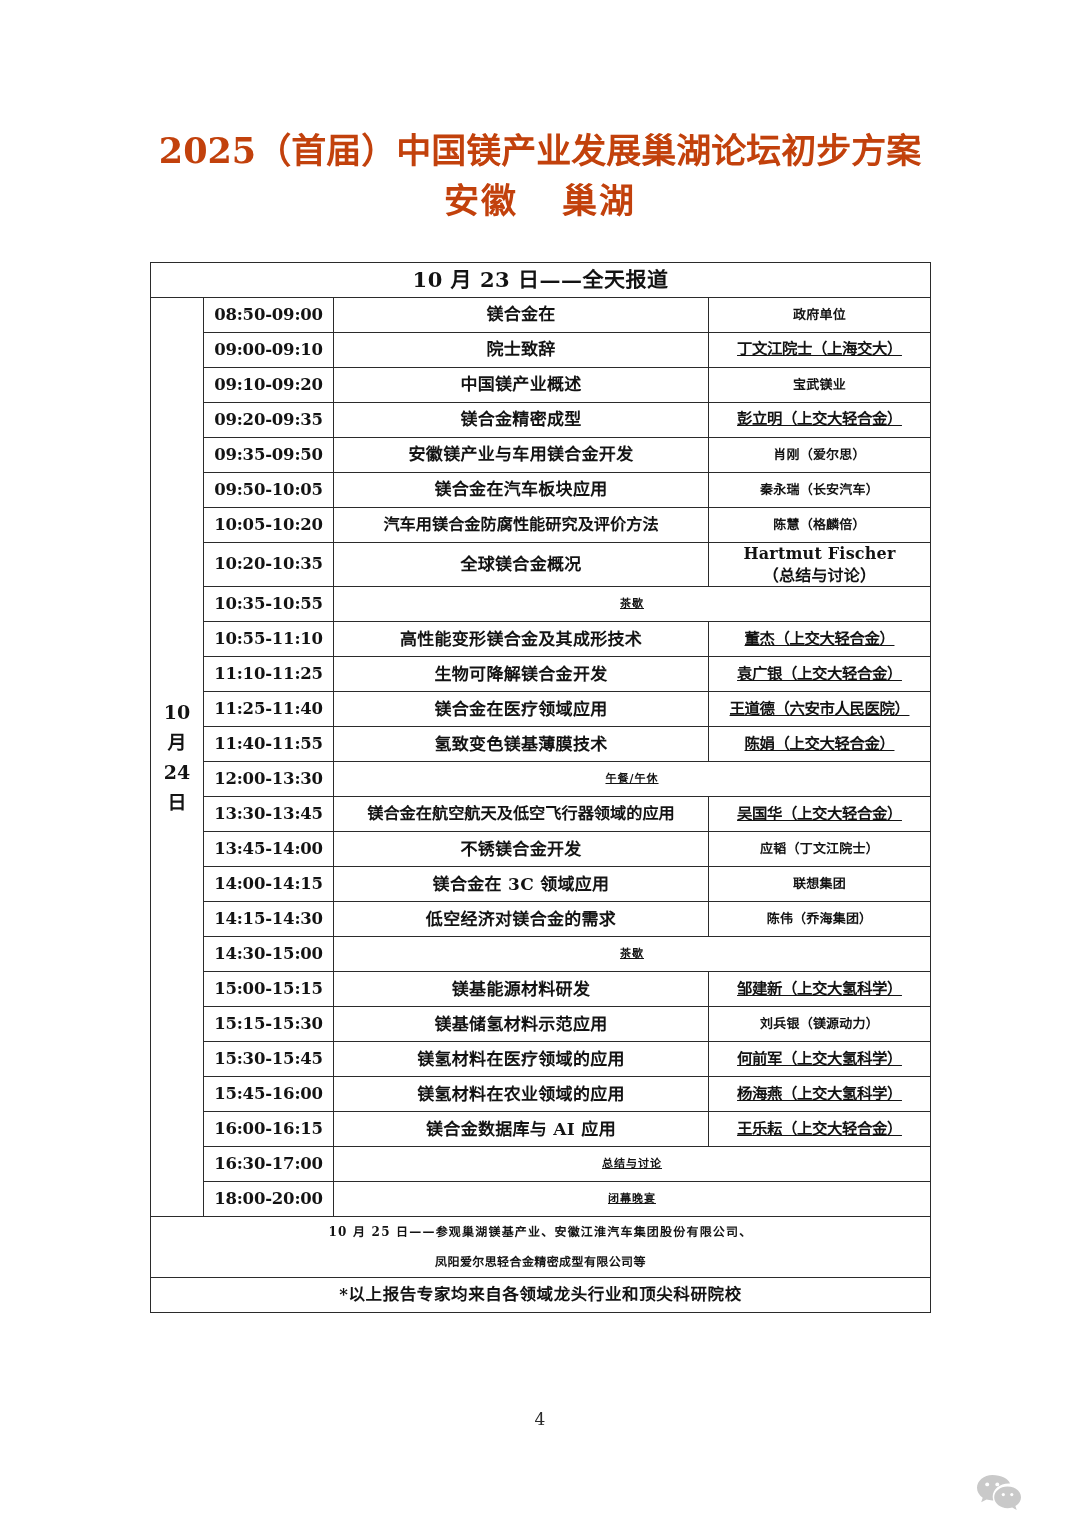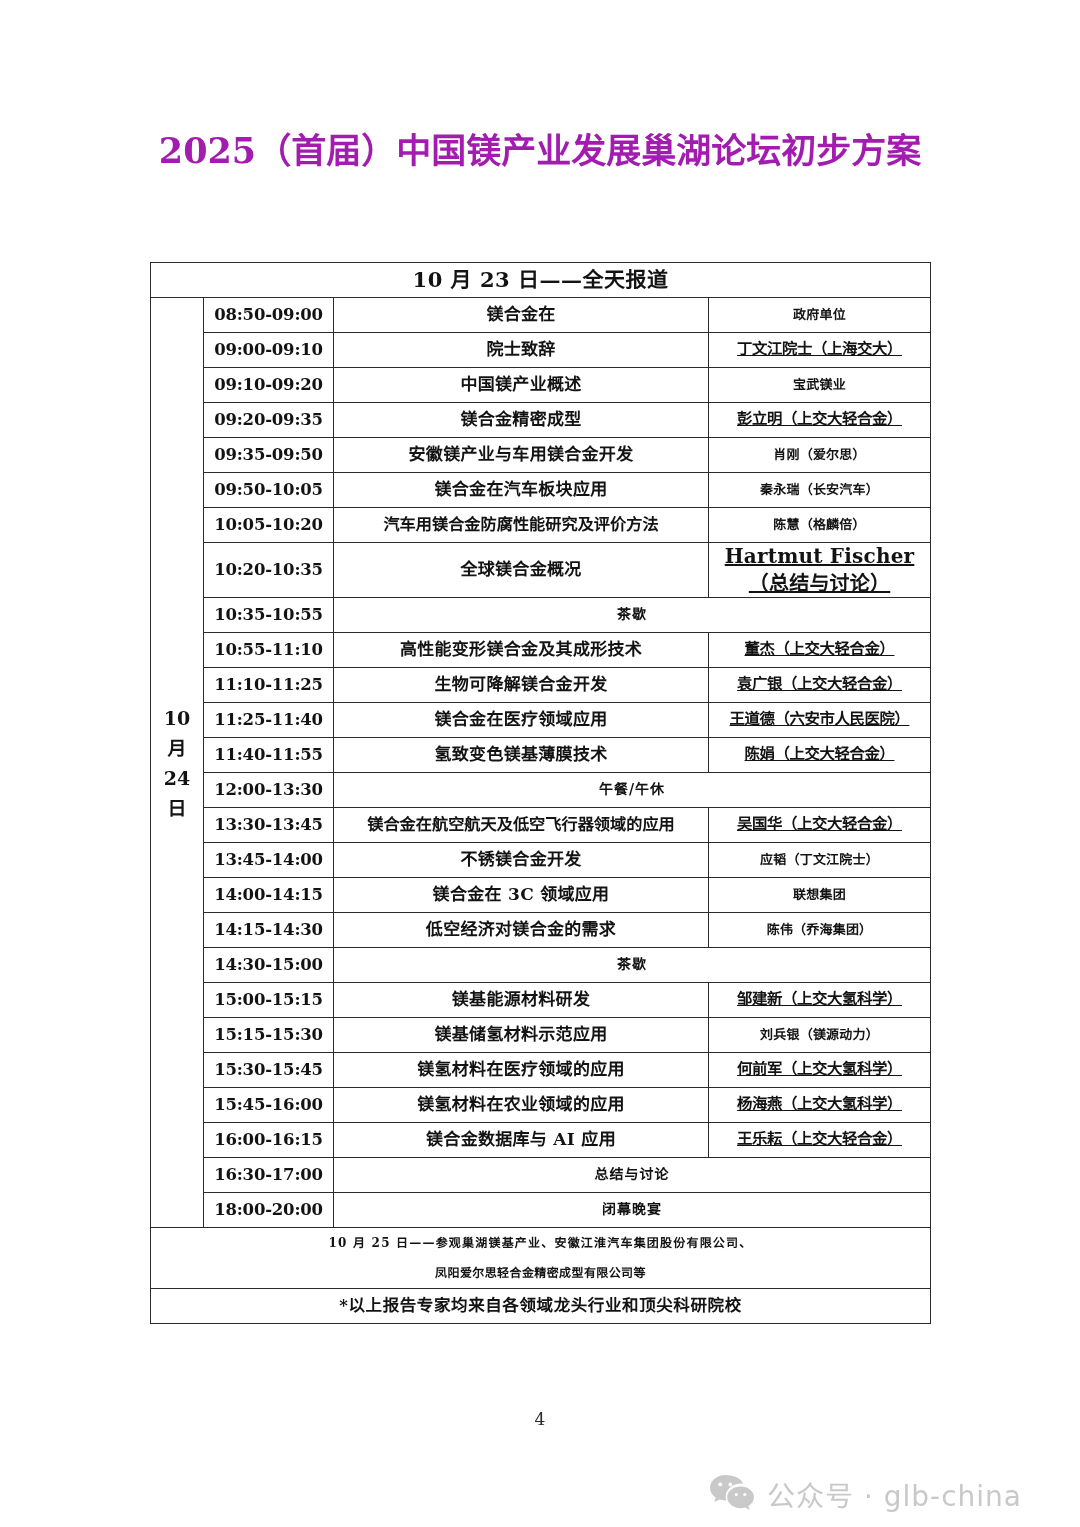--- a/index.html
+++ b/index.html
@@ -21,21 +21,21 @@
   .doc-title {
     position: absolute;
     top: 126px;
     left: 0;
     width: 1080px;
     text-align: center;
     font-weight: 700;
     font-size: 35px;
     line-height: 50px;
     letter-spacing: 0px;
-    color: #a21caf;
+    color: #c2410c;
   }
   .doc-title .line2 {
     display: block;
     letter-spacing: 2px;
   }
   .doc-title .gap {
     display: inline-block;
     width: 44px;
   }
 
@@ -91,24 +91,25 @@
   .topic-cell {
     font-size: 17px;
     letter-spacing: 0.3px;
   }
   .topic-cell.tight { font-size: 16.2px; letter-spacing: 0; }
   .spk-cell {
     font-size: 13px;
     letter-spacing: 0.2px;
   }
   .spk-cell.tight { font-size: 15.4px; letter-spacing: -0.4px; text-decoration: underline; }
-  .spk-cell.two-line { line-height: 1.35; font-size: 20px; text-decoration: underline; }
+  .spk-cell.two-line { line-height: 1.35; font-size: 16px; }
   .break-cell {
-    font-size: 14px;
+    font-size: 11px;
     letter-spacing: 1px;
+    text-decoration: underline;
   }
   .tall { height: 70px; }
 
   .footnote-visit {
     font-size: 12px;
     line-height: 30px;
     height: 66px;
     letter-spacing: 0.4px;
     padding: 3px 14px;
   }
@@ -149,20 +150,23 @@
     letter-spacing: 1px;
     white-space: nowrap;
   }
   .wechat-icon { display: block; }
 </style>
 </head>
 <body>
 
 <div class="doc-title">
   <span>2025（首届）中国镁产业发展巢湖论坛初步方案</span>
+  <span class="line2">
+    <span>安徽</span><span class="gap"></span><span>巢湖</span>
+  </span>
 </div>
 
 <div class="agenda-wrap">
   <table class="agenda">
     <colgroup>
       <col class="c-date">
         <col class="c-time">
         <col class="c-topic">
         <col class="c-spk">
     </colgroup>
@@ -353,14 +357,13 @@
   <span class="wechat-icon">
     <svg width="46" height="38" viewBox="0 0 46 38" xmlns="http://www.w3.org/2000/svg" aria-hidden="true">
       <path fill="#c9c9c9" d="M16.4 2C7.9 2 1 7.7 1 14.8c0 4 2.2 7.6 5.7 9.9l-1.5 4.6 5.3-2.7c1.8.5 3.8.8 5.9.8h.9c-.4-1.2-.6-2.5-.6-3.8 0-7.2 7.1-13.1 15.8-13.1.5 0 1 0 1.5.1C32.6 5.6 25.3 2 16.4 2z"></path>
       <circle cx="11.2" cy="11.4" r="1.95" fill="#ffffff"></circle>
       <circle cx="21.3" cy="11.4" r="1.95" fill="#ffffff"></circle>
       <path fill="#c9c9c9" d="M45 24.3c0-6-6-10.8-13.4-10.8S18.2 18.3 18.2 24.3c0 6 6 10.9 13.4 10.9 1.6 0 3.2-.2 4.6-.6l4.5 2.3-1.3-3.9c3.4-2 5.6-5.2 5.6-8.7z"></path>
       <circle cx="27.3" cy="21.6" r="1.6" fill="#ffffff"></circle>
       <circle cx="35.8" cy="21.6" r="1.6" fill="#ffffff"></circle>
     </svg>
   </span>
-  <span class="wm-text">公众号 · glb-china</span>
 </div>
 
 </body></html>

